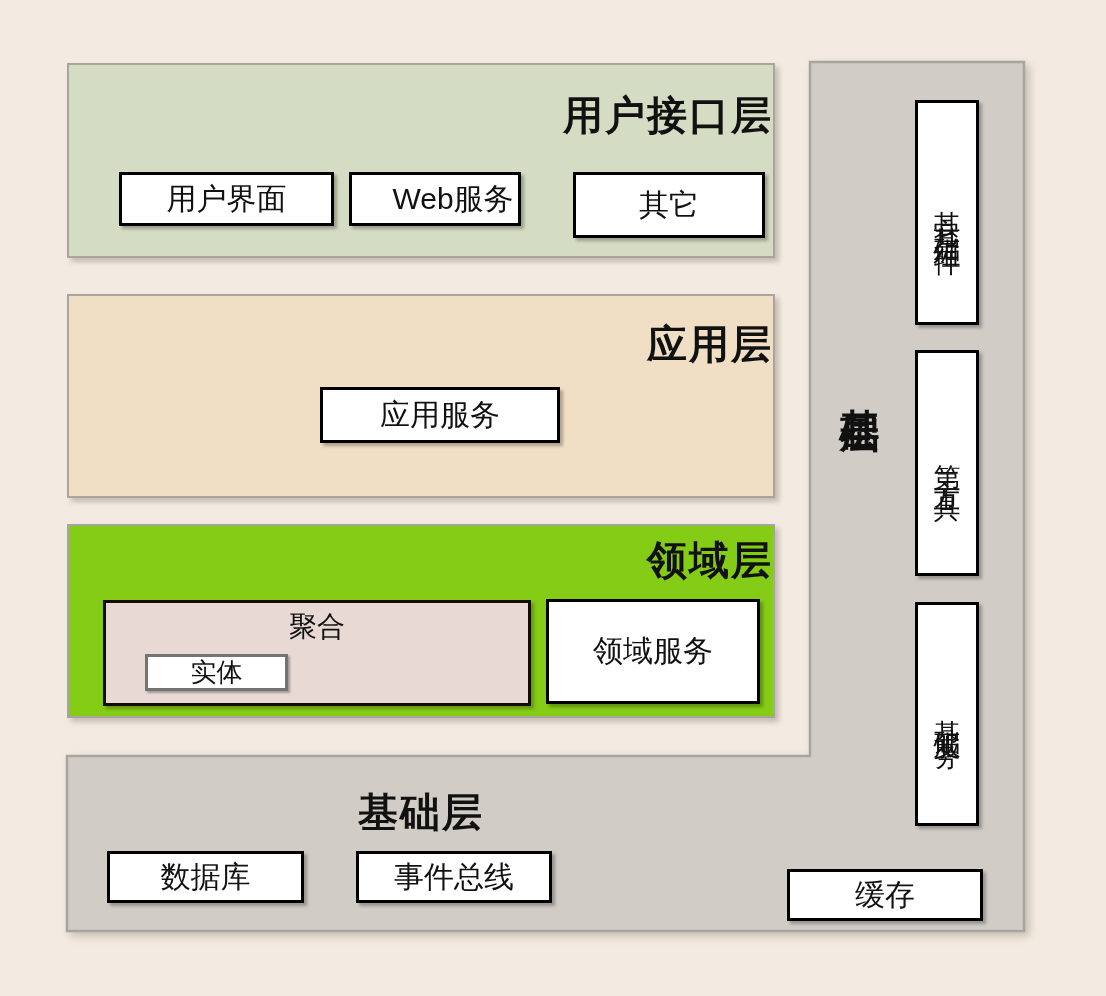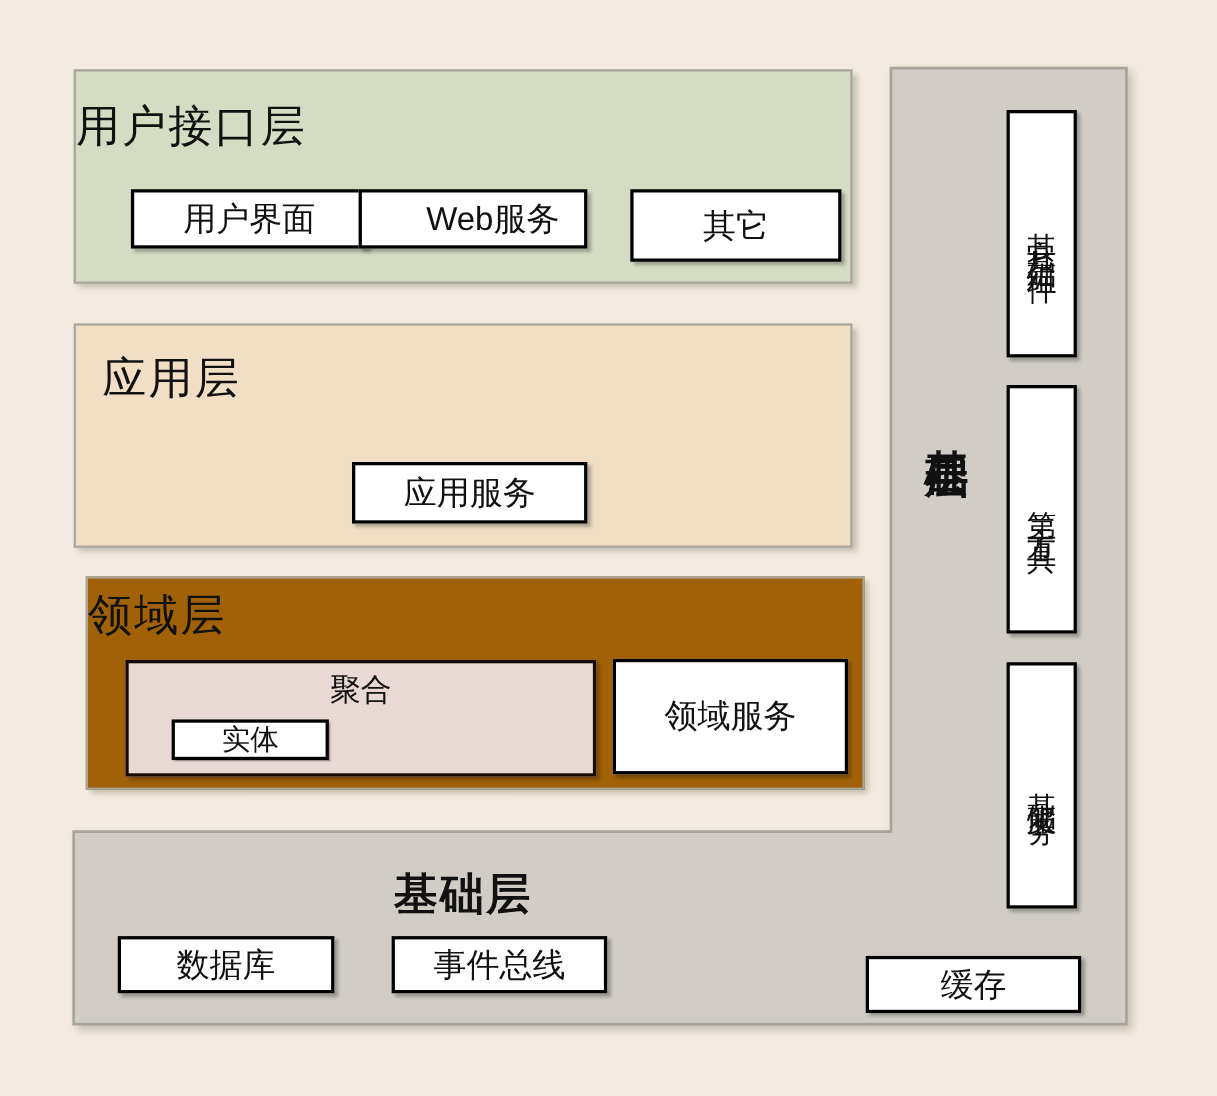--- a/index.html
+++ b/index.html
@@ -15,25 +15,25 @@
     color:#111;
   }
   .layer{
     position:absolute;
     border:2px solid #a8a49e;
     box-sizing:border-box;
     box-shadow:4px 4px 5px rgba(125,115,100,0.38);
   }
   .layer-ui{left:67px;top:63px;width:708px;height:195px;background:#d5dcc4;}
   .layer-app{left:67px;top:294px;width:708px;height:204px;background:#f0dfc4;}
-  .layer-domain{left:67px;top:524px;width:708px;height:194px;background:#a16207;margin-left:11px;}
+  .layer-domain{left:67px;top:524px;width:708px;height:194px;background:#84cc16;}
   .ltitle{
     position:absolute;left:0;top:0;width:100%;
-    margin:0;text-align:left;
-    font-size:40px;font-weight:normal;line-height:1.1;
+    margin:0;text-align:right;
+    font-size:40px;font-weight:bold;line-height:1.1;
     letter-spacing:2px;
   }
   .wbox{
     position:absolute;
     background:#ffffff;
     border:3px solid #000;
     box-sizing:border-box;
     display:flex;align-items:center;justify-content:center;
     font-size:30px;
     box-shadow:3px 3px 3px rgba(0,0,0,0.28);
@@ -46,21 +46,21 @@
     box-sizing:border-box;
     box-shadow:3px 3px 3px rgba(0,0,0,0.25);
     padding-left:24px;
   }
   .aggregate-label{
     position:absolute;left:0;top:5px;width:100%;
     text-align:center;font-size:28px;
   }
   .smallbox{
     position:absolute;
-    background:#fff;border:3px solid #000000;box-sizing:border-box;
+    background:#fff;border:3px solid #737373;box-sizing:border-box;
     display:flex;align-items:center;justify-content:center;
     font-size:26px;
     box-shadow:2px 2px 2px rgba(0,0,0,0.3);
   }
   
   #infra-shape{position:absolute;left:0;top:0;
     filter:drop-shadow(4px 4px 4px rgba(125,115,100,0.38));}
   .side-title{
     position:absolute;left:832px;top:376px;width:50px;
     writing-mode:vertical-rl;text-orientation:upright;
@@ -82,27 +82,27 @@
   .bottom-box{top:851px;height:52px;}
 </style>
 </head>
 <body>
 
 <div id="canvas">
 
   <section class="layer layer-ui">
     <h2 class="ltitle" style="top:28px;">用户接口层</h2>
     <div class="wbox" style="left:50px;top:107px;width:215px;height:54px;">用户界面</div>
-    <div class="wbox" style="left:257px;top:107px;width:208px;height:54px;padding-left:36px;">Web服务</div>
+    <div class="wbox" style="left:280px;top:107px;width:172px;height:54px;padding-left:36px;">Web服务</div>
     <div class="wbox" style="left:504px;top:107px;width:192px;height:66px;">其它</div>
   </section>
 
   <section class="layer layer-app">
-    <h2 class="ltitle" style="top:26px;margin-left:24px;">应用层</h2>
-    <div class="wbox" style="left:251px;top:124px;width:214px;height:56px;">应用服务</div>
+    <h2 class="ltitle" style="top:26px;">应用层</h2>
+    <div class="wbox" style="left:251px;top:91px;width:240px;height:56px;">应用服务</div>
   </section>
 
   <section class="layer layer-domain">
     <h2 class="ltitle" style="top:12px;">领域层</h2>
 
     <div class="aggregate">
       <div class="aggregate-label">聚合</div>
       <div class="smallbox" style="left:39px;top:51px;width:143px;height:37px;">实体</div>
     </div>
 

